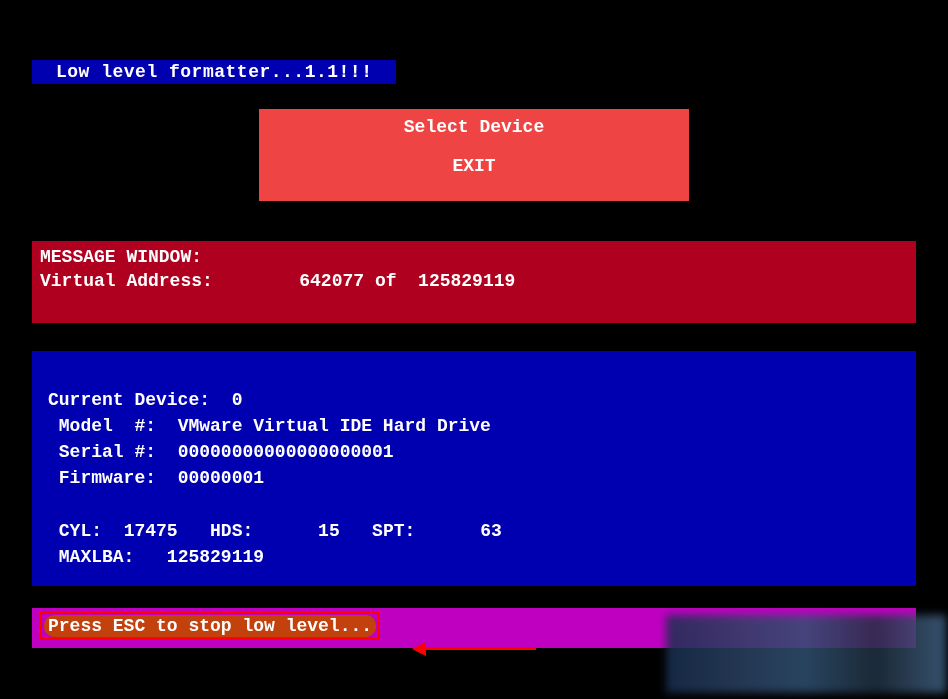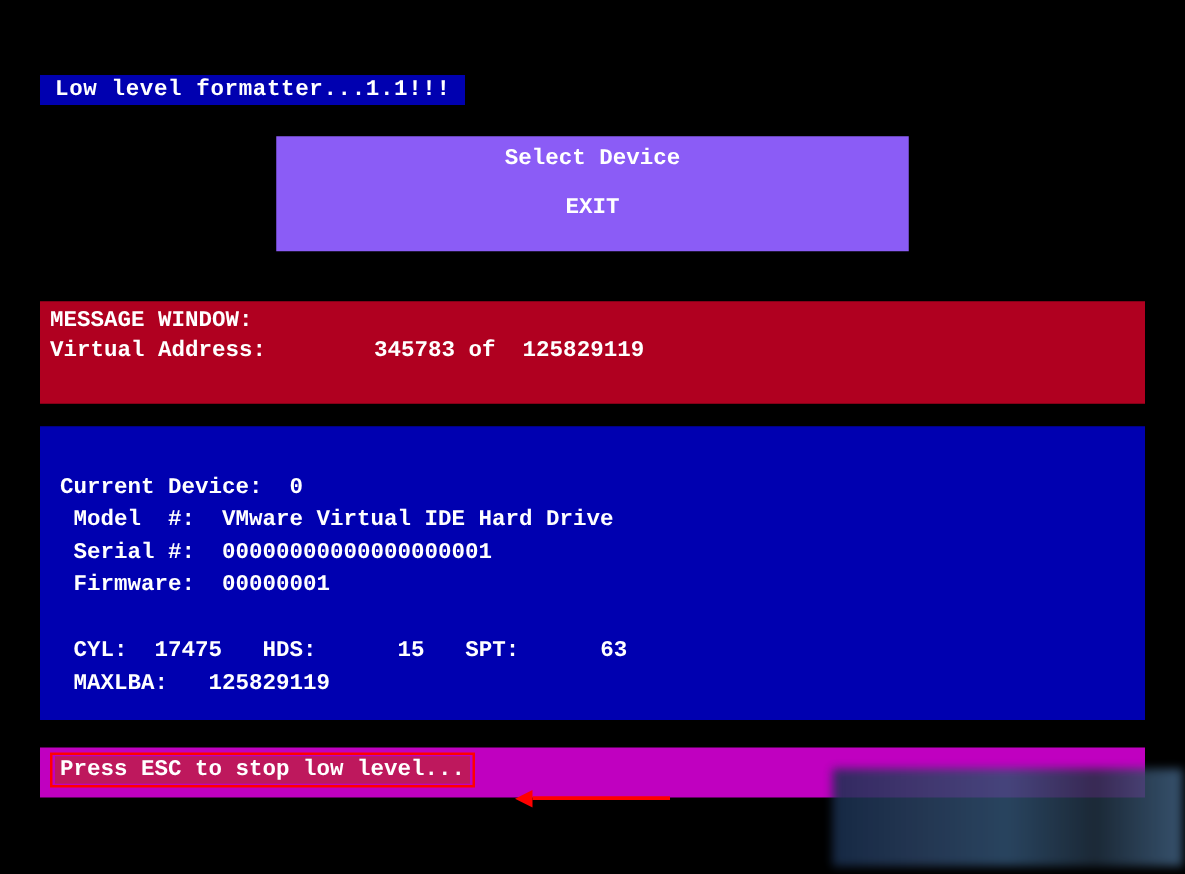--- a/index.html
+++ b/index.html
@@ -14,28 +14,28 @@
       font-family: 'Courier New', monospace;
       font-weight: bold;
       font-size: 18px;
       color: #ffffff;
       overflow: hidden;
       position: relative;
     }
     .title-bar {
       background: #0000b0;
       color: #ffffff;
-      padding: 2px 12px;
+      padding: 2px 24px;
       margin: 60px 0 0 32px;
       display: inline-block;
       letter-spacing: 0.5px;
     }
     .menu-box {
-      background: #8b5cf6;
-      width: 506px;
+      background: #ef4444;
+      width: 430px;
       margin: 25px auto 0;
       padding: 8px 0 10px 0;
       text-align: center;
     }
     .menu-title {
       color: #ffffff;
       margin-bottom: 4px;
     }
     .menu-item-selected {
       background: #c0c0c0;
@@ -55,44 +55,45 @@
     }
     .message-window .label {
       margin-bottom: 4px;
     }
     .address-line {
       white-space: pre;
     }
     .device-window {
       background: #0000b0;
       color: #ffffff;
-      margin: 18px 32px 0 32px;
+      margin: 28px 32px 0 32px;
       padding: 10px 16px 16px 16px;
       white-space: pre;
       line-height: 1.45;
     }
     .help-window {
       background: #c000c0;
       color: #ffffff;
       margin: 22px 32px 0 32px;
       padding: 4px 8px 8px 8px;
       position: relative;
     }
     .help-label {
       margin-bottom: 2px;
     }
     .help-message-box {
       border: 2px solid #ff0000;
       display: inline-block;
       padding: 1px 2px;
     }
     .help-message {
-      background: #be185d;
+      background: #c2410c;
       padding: 1px 4px;
       display: inline-block;
+      border-radius: 10px;
     }
     .arrow-container {
       position: absolute;
       left: 380px;
       top: 34px;
       display: flex;
       align-items: center;
     }
     .arrow-line {
       width: 110px;
@@ -124,21 +125,21 @@
 
 <div class="title-bar">Low level formatter...1.1!!!</div>
 
 <div class="menu-box">
   <div class="menu-title">Select Device</div>
   <div class="menu-item">EXIT</div>
 </div>
 
 <div class="message-window">
   <div class="label">MESSAGE WINDOW:</div>
-  <div class="address-line"><span>Virtual Address:</span>        <span>345783</span> <span>of</span>  <span>125829119</span></div>
+  <div class="address-line"><span>Virtual Address:</span>        <span>642077</span> <span>of</span>  <span>125829119</span></div>
 </div>
 
 <div class="device-window">
 <span><span>Current Device:</span>  <span>0</span></span>
  <span><span>Model  #:</span>  <span>VMware Virtual IDE Hard Drive</span></span>
  <span><span>Serial #:</span>  <span>00000000000000000001</span></span>
  <span><span>Firmware:</span>  <span>00000001</span></span>
 
  <span><span>CYL:</span>  <span>17475</span>   <span>HDS:</span>      <span>15</span>   <span>SPT:</span>      <span>63</span></span>
  <span><span>MAXLBA:</span>   <span>125829119</span></span>

